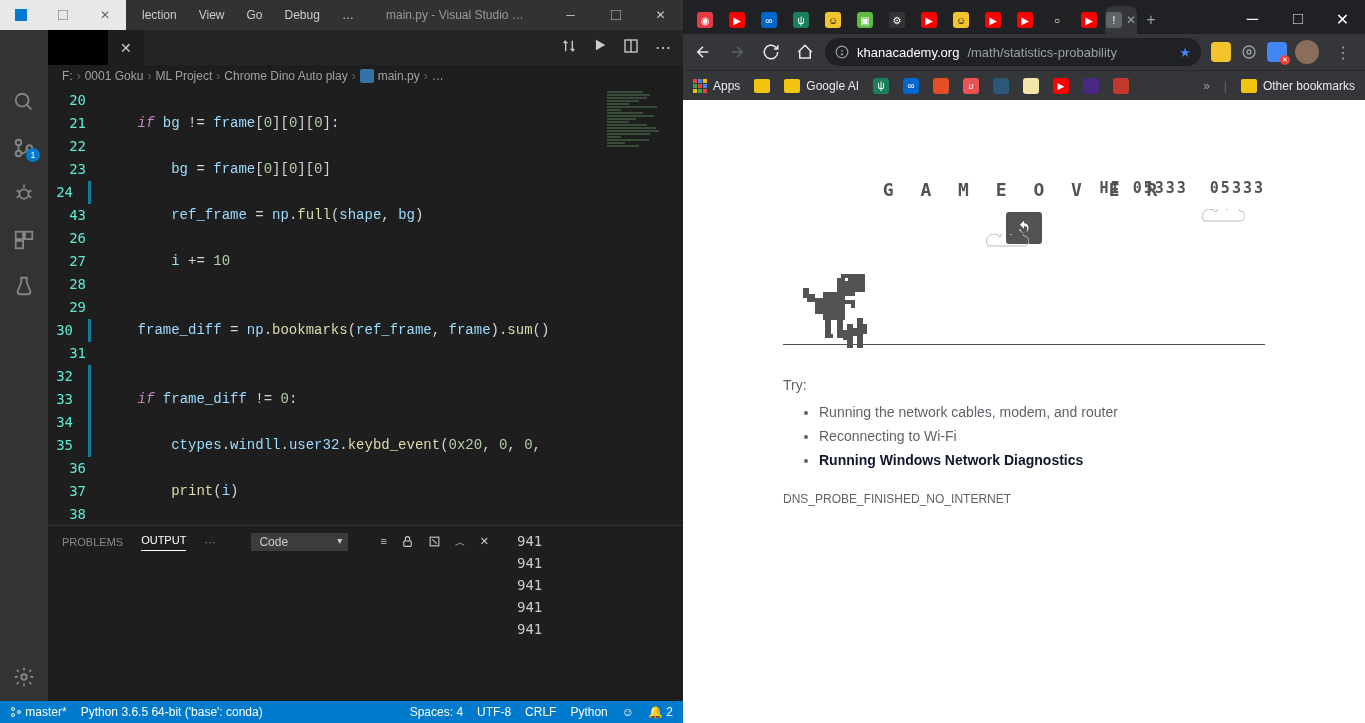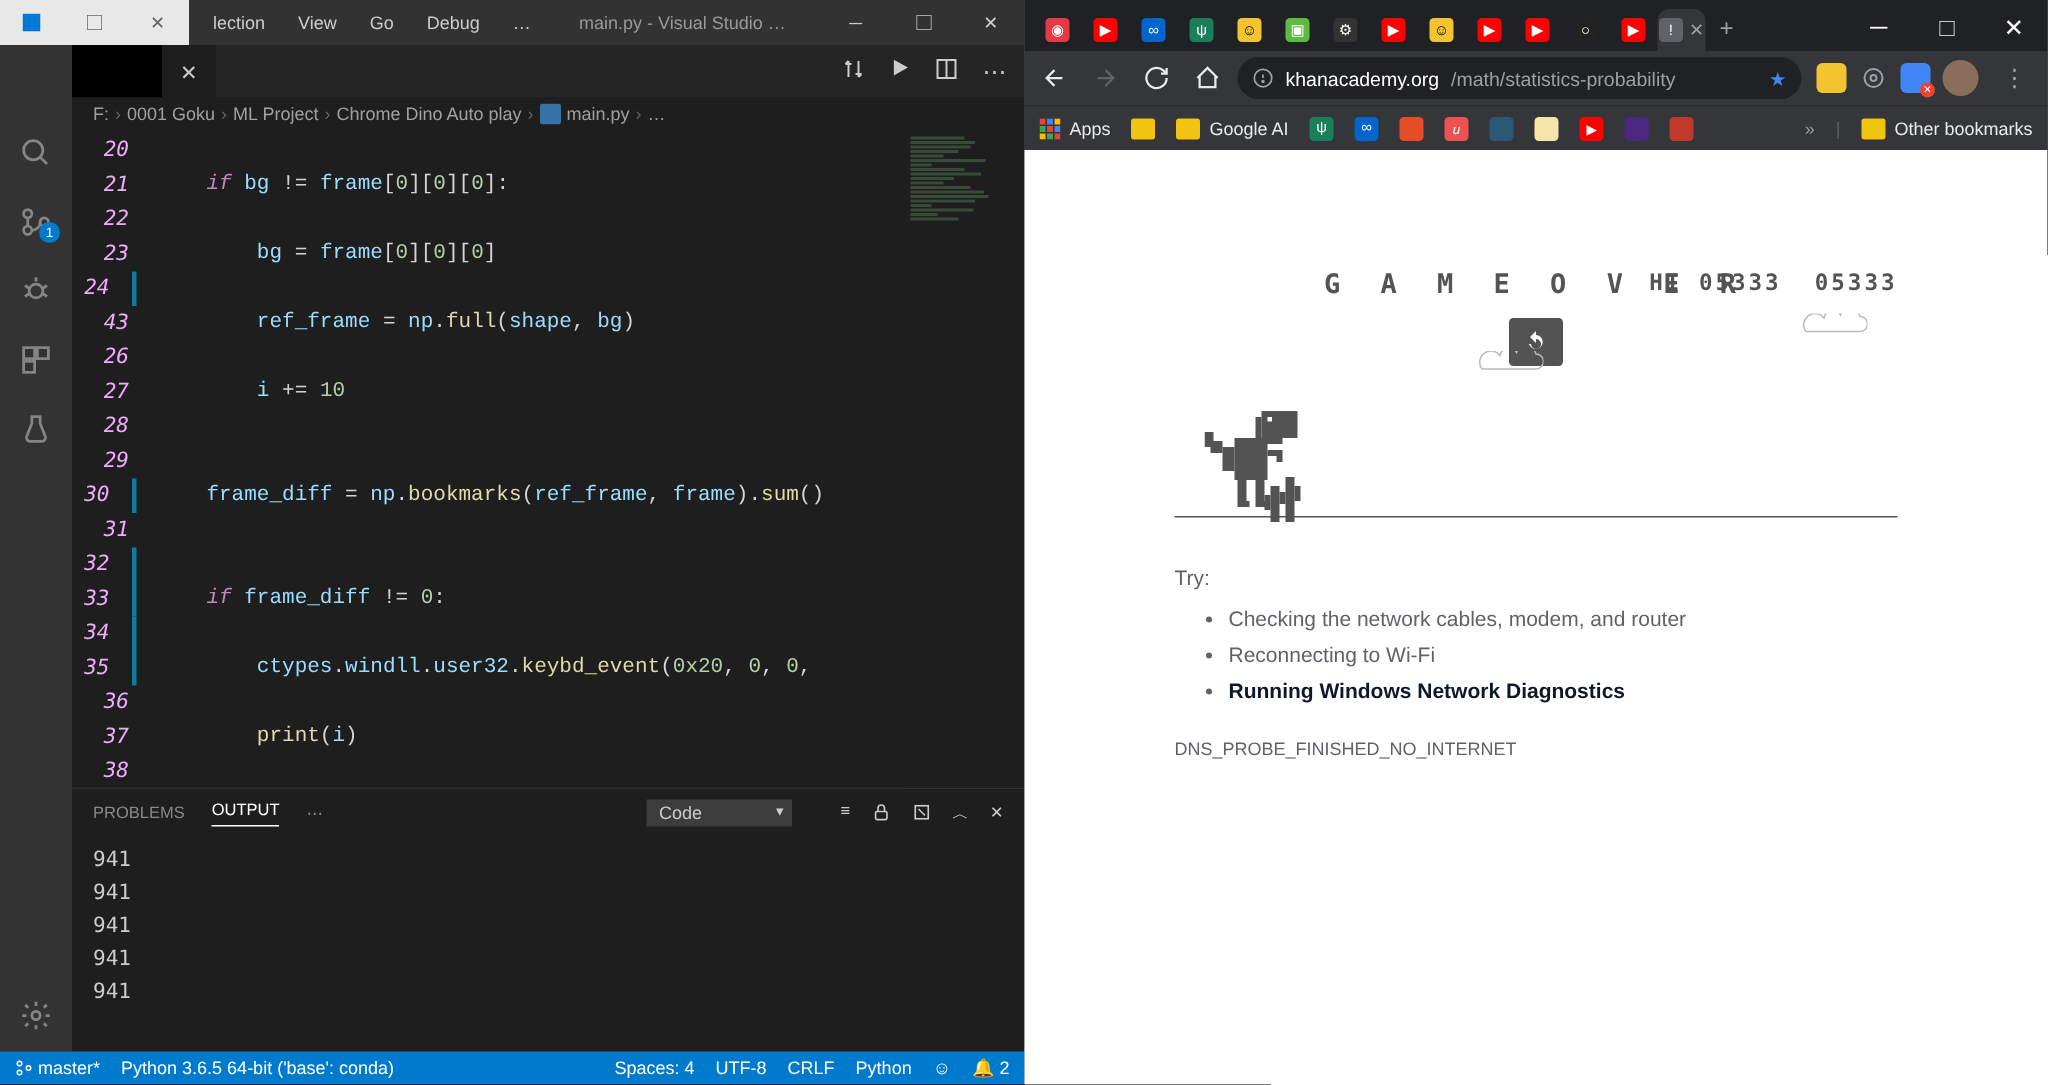--- a/index.html
+++ b/index.html
@@ -20,34 +20,34 @@
 .badge-dot { position: absolute; bottom: -2px; right: -4px; width: 14px; height: 14px; border-radius: 50%; background: #007acc; color: #fff; font-size: 9px; display: flex; align-items: center; justify-content: center; }
 .vs-activitybar .spacer { flex: 1; }
 .vs-main { flex: 1; display: flex; flex-direction: column; overflow: hidden; }
 .vs-tabs { height: 35px; background: #252526; display: flex; align-items: center; }
 .vs-tab { height: 35px; background: #1e1e1e; display: flex; align-items: center; padding: 0 12px; gap: 8px; color: #ffffff; font-size: 13px; }
 .vs-tab .close { color: #ccc; font-size: 14px; }
 .vs-tabs .right-icons { margin-left: auto; display: flex; gap: 16px; padding-right: 12px; color: #ccc; }
 .vs-breadcrumb { height: 22px; display: flex; align-items: center; padding-left: 14px; font-size: 12px; color: #a0a0a0; gap: 4px; background:#1e1e1e; }
 .vs-breadcrumb .sep { color: #666; }
 .vs-editor { flex: 1; display: flex; overflow: hidden; position: relative; background:#1e1e1e; }
-.gutter { width: 56px; text-align: right; padding-right: 18px; color: #f0abfc; font-family: Consolas, monospace; font-size: 14px; line-height: 23px; padding-top: 2px; font-style: italic; }
+.gutter { width: 56px; text-align: right; padding-right: 18px; color: #5eead4; font-family: Consolas, monospace; font-size: 14px; line-height: 23px; padding-top: 2px; }
 .gutter .ln { height: 23px; }
 .gutter .mod { border-left: 3px solid #0c7d9d; margin-left: 40px; padding-right:0; text-align:right; position:relative; }
 .gutter .mod span{ position:absolute; right:18px; }
 .code { flex: 1; font-family: Liberation Mono, monospace; font-size: 14px; line-height: 23px; color: #d4d4d4; white-space: pre; padding-top: 2px; overflow: hidden; }
 .kw { color: #c586c0; font-style: italic; }
 .num { color: #b5cea8; }
 .fn { color: #dcdcaa; }
 .va { color: #9cdcfe; }
 .op { color: #d4d4d4; }
 .minimap { position: absolute; right: 0; top: 0; width: 80px; height: 100%; background: #1e1e1e; opacity: 0.6; }
 .minimap-lines { padding: 4px; }
 .minimap-lines div { height: 2px; margin-bottom: 1px; background: #4a6a4a; }
-.vs-panel { height: 176px; background: #1e1e1e; border-top: 1px solid #333; display: flex; flex-direction: column; color: #ccc; }
+.vs-panel { height: 176px; background: #1e1e1e; border-top: 1px solid #333; display: flex; flex-direction: row; color: #ccc; }
 .panel-tabs { height: 32px; display: flex; align-items: center; padding: 0 14px; gap: 18px; font-size: 11px; }
 .panel-tabs .ptab { color: #888; cursor: default; }
 .panel-tabs .ptab.active { color: #fff; border-bottom: 1px solid #fff; padding-bottom: 4px; }
 .panel-tabs .dots { color: #888; }
 .panel-tabs .spacer { flex: 1; }
 .panel-select { background: #3c3c3c; color: #ccc; border: none; font-size: 12px; padding: 2px 60px 2px 8px; appearance: none; position: relative; }
 .panel-select-wrap { position: relative; }
 .panel-select-wrap::after { content: "▾"; position: absolute; right: 6px; top: 2px; color: #ccc; font-size: 10px; pointer-events: none; }
 .panel-icons { display: flex; gap: 14px; margin-left: 14px; color: #ccc; }
 .panel-body { flex: 1; padding: 4px 14px; font-family: Consolas, monospace; font-size: 14px; line-height: 22px; }
@@ -551,19 +551,19 @@
           <rect x="0" y="10" width="6" height="24"></rect>
           <rect x="10" y="4" width="6" height="30"></rect>
           <rect x="-4" y="16" width="4" height="10"></rect>
           <rect x="6" y="14" width="4" height="8"></rect>
           <rect x="16" y="10" width="4" height="10"></rect>
         </g>
       </svg>
     </div>
     <p class="err-try">Try:</p>
     <ul class="err-list">
-      <li>Checking the network cables, modem, and router</li>
+      <li>Running the network cables, modem, and router</li>
       <li>Reconnecting to Wi-Fi</li>
       <li><a href="#">Running Windows Network Diagnostics</a></li>
     </ul>
     <p class="err-code">DNS_PROBE_FINISHED_NO_INTERNET</p>
   </div>
 </div>
 
 </body></html>

